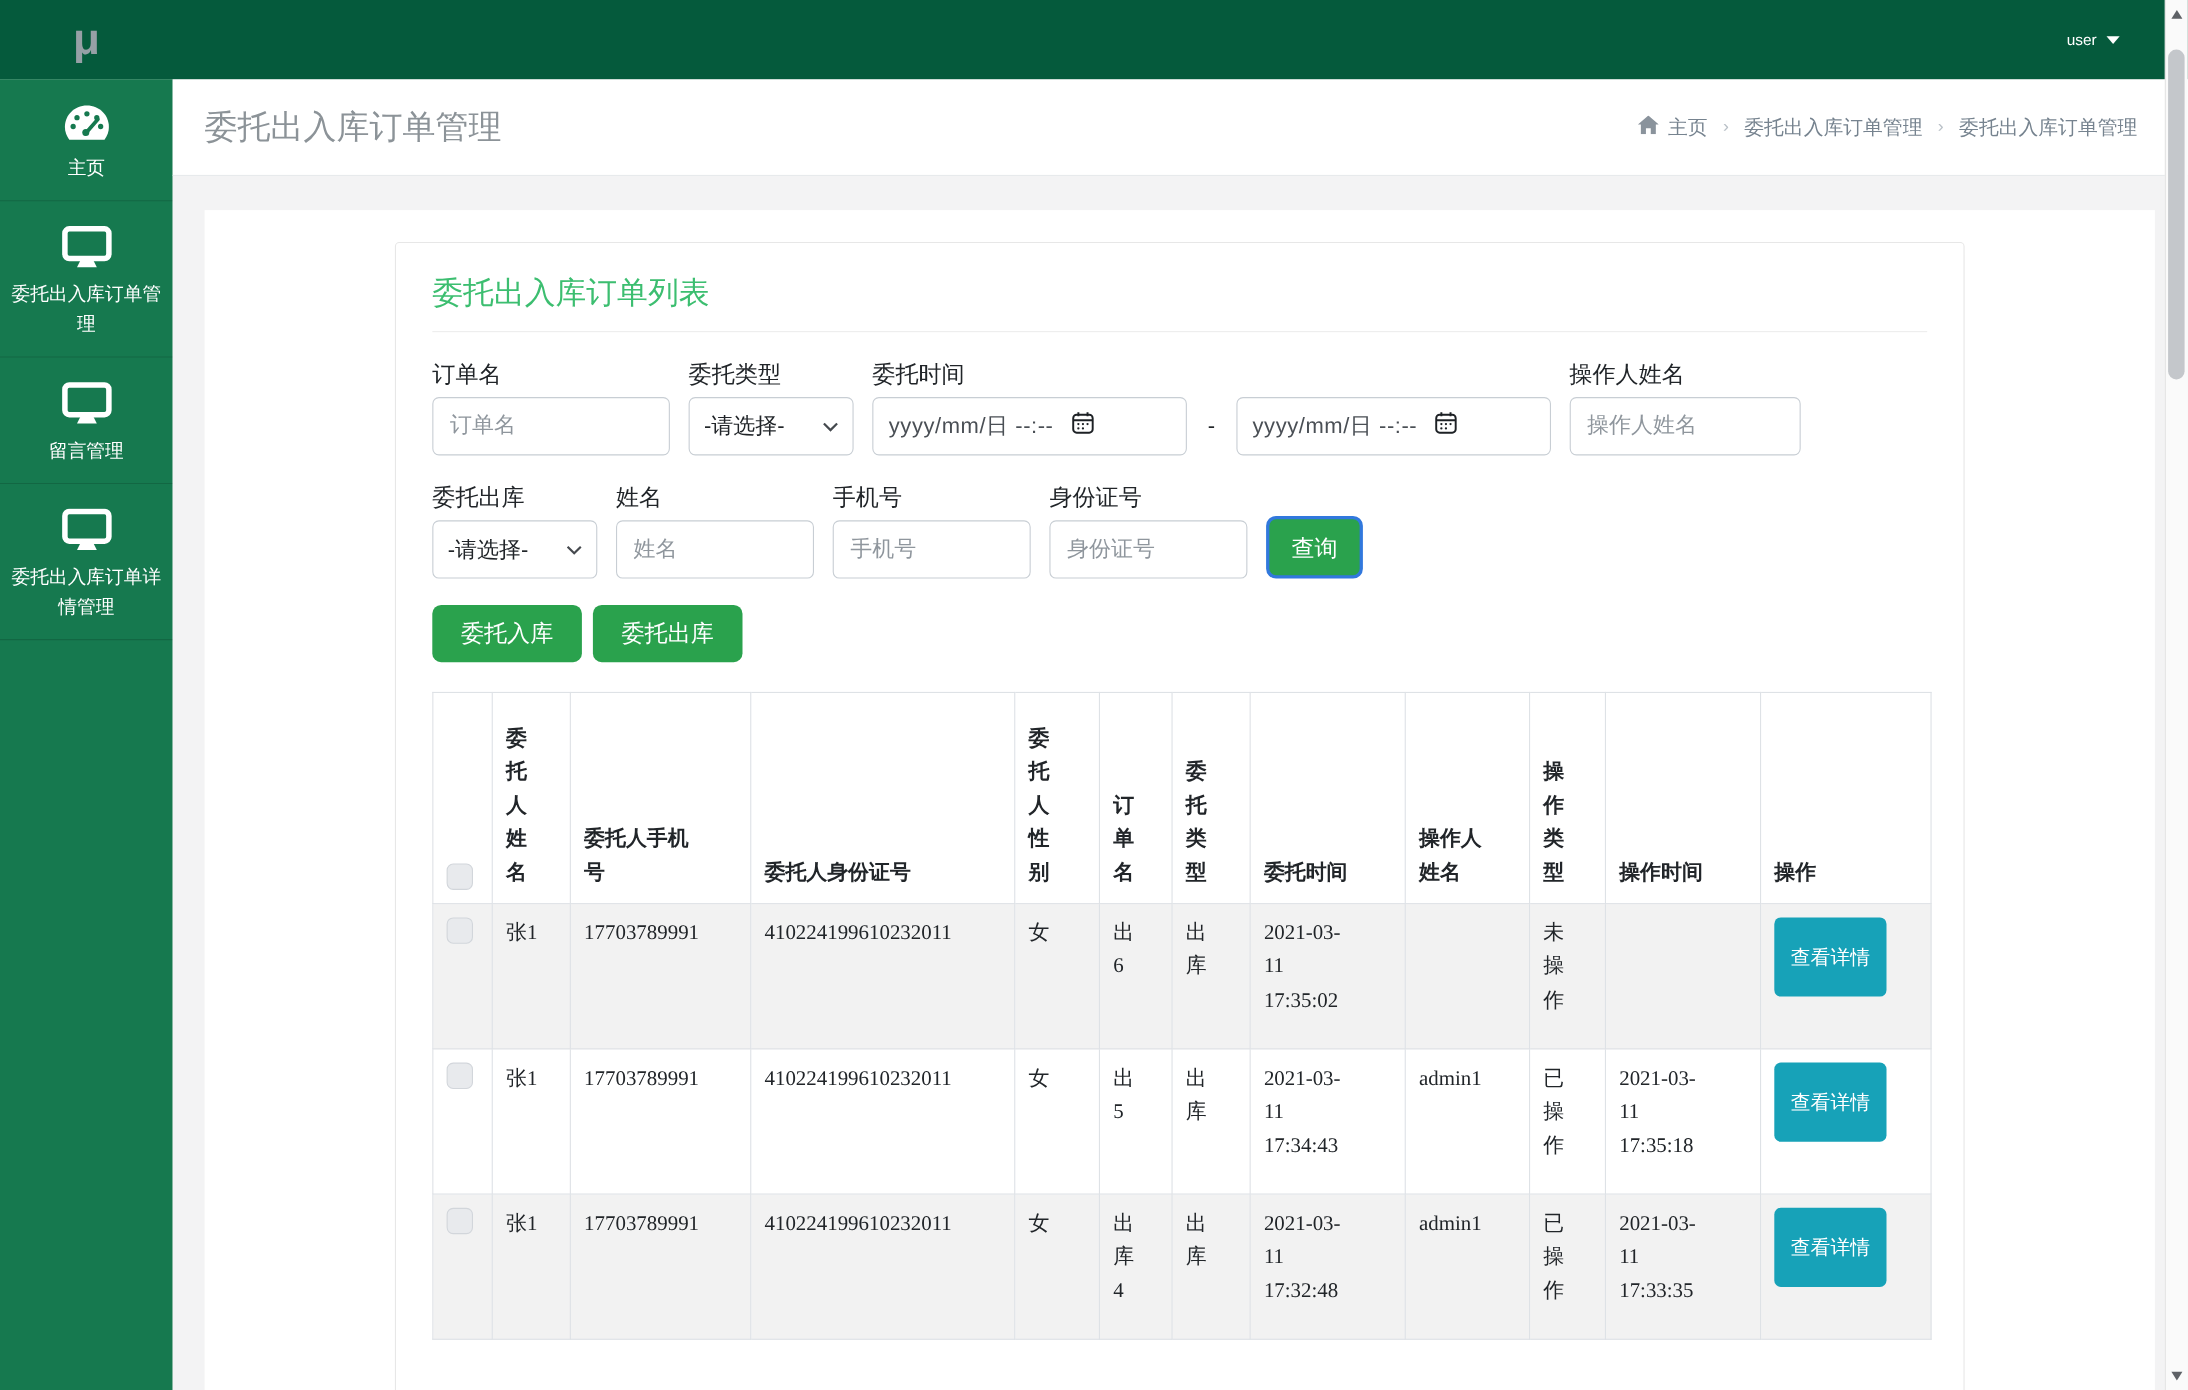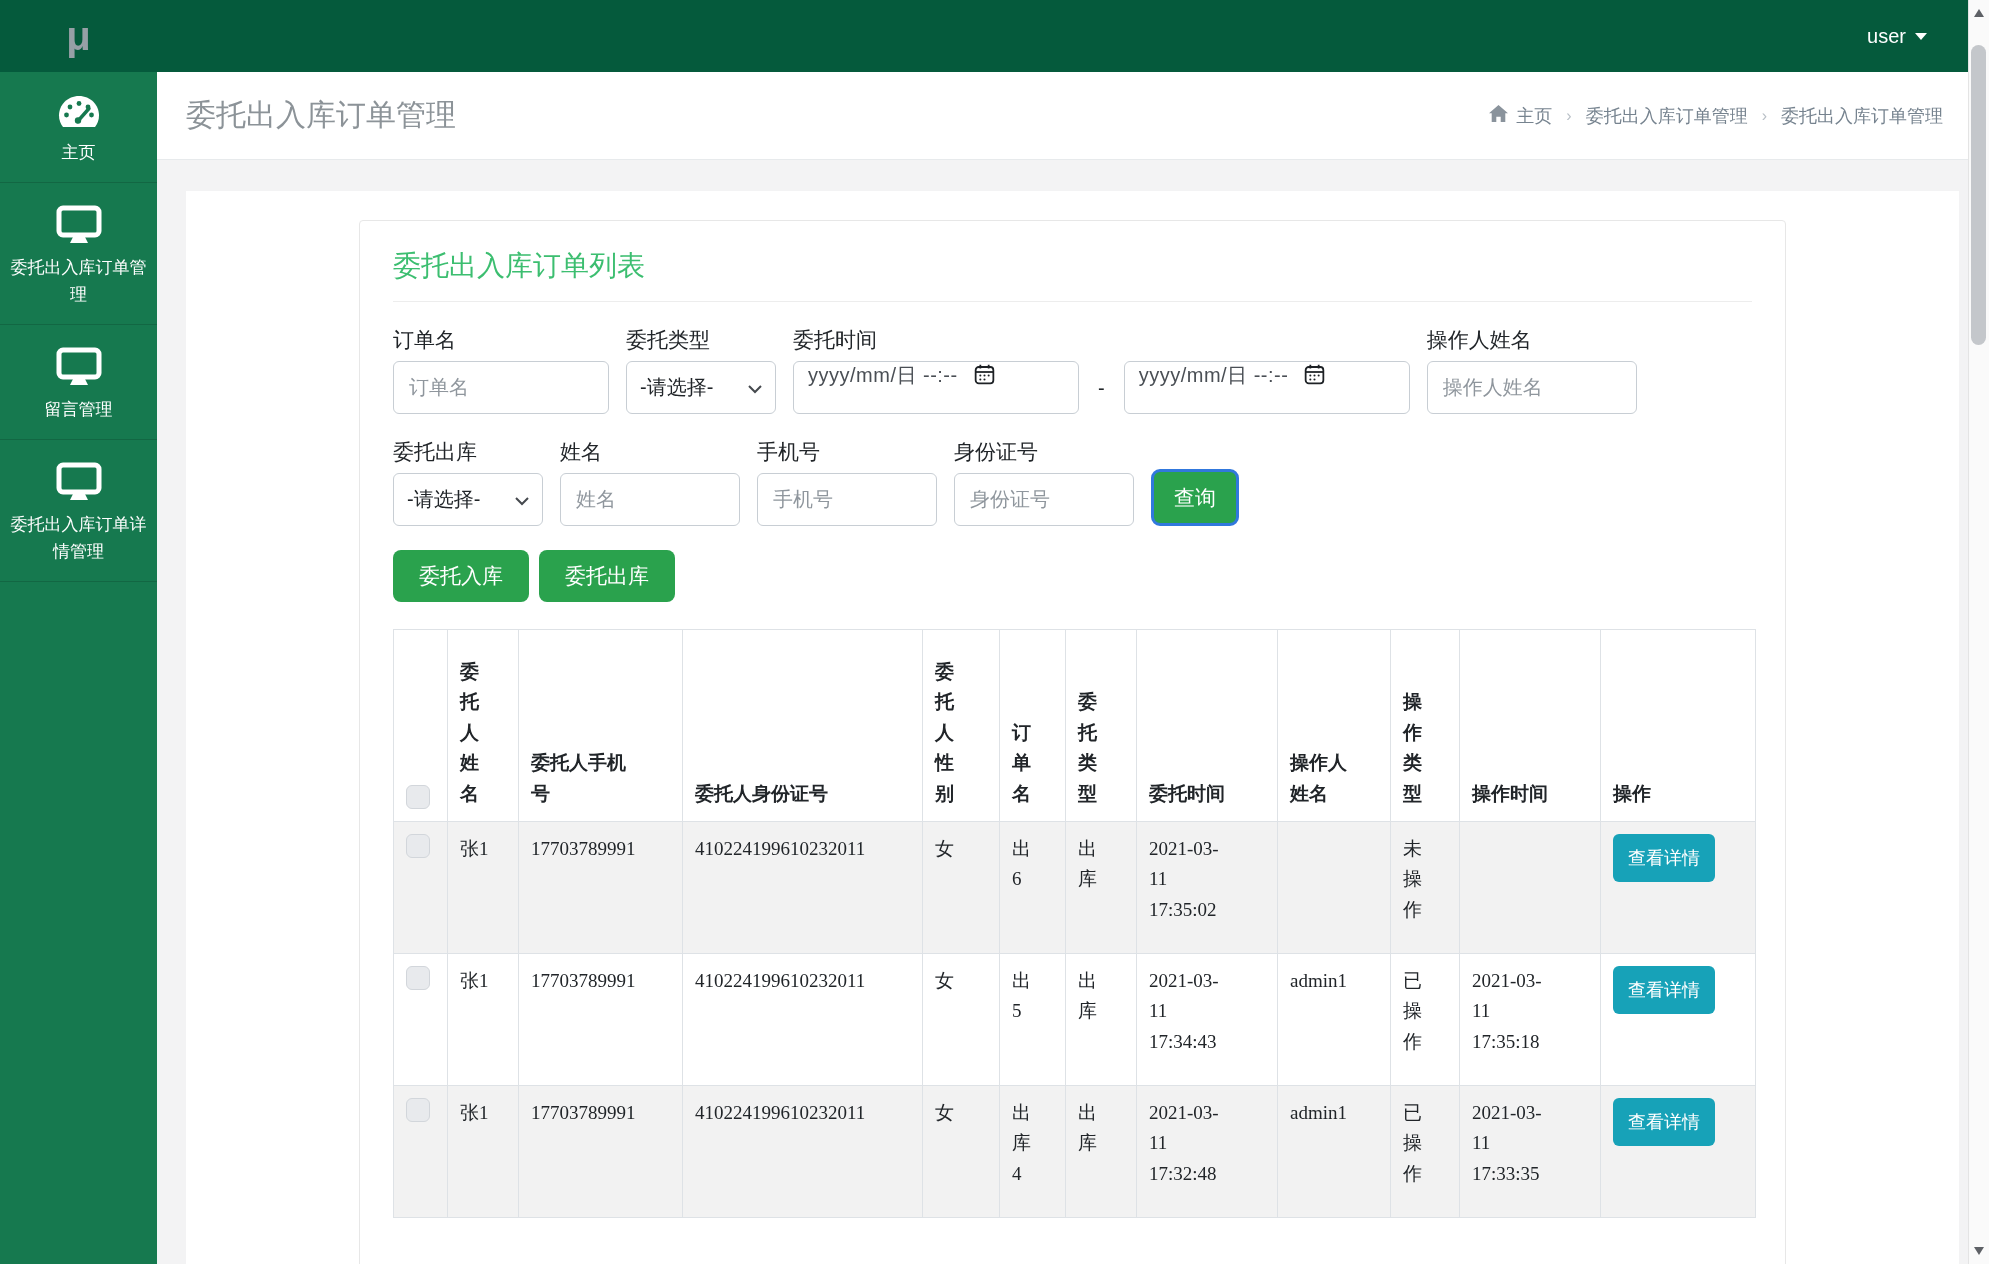--- a/index.html
+++ b/index.html
@@ -5,21 +5,21 @@
   * { margin:0; padding:0; box-sizing:border-box; }
   html,body { width:1989px; height:1264px; overflow:hidden; }
   body { font-family:"Liberation Sans","DejaVu Sans",sans-serif; background:#F3F3F4; color:#212529; }
   #app { position:relative; width:1989px; height:1264px; overflow:hidden; }
 
   
   .topbar { position:absolute; top:0; left:0; width:100%; height:72px; background:#055A3C; display:flex; align-items:center; z-index:5; }
   .logo-box { width:157px; height:72px; display:flex; align-items:center; justify-content:center; }
   .logo { font-size:40px; font-weight:bold; color:#96A0A6; }
   .topbar-spacer { flex:1; }
-  .user-menu { display:flex; align-items:center; gap:9px; color:#fff; font-size:20px; margin-right:62px; cursor:pointer; }
+  .user-menu { display:flex; align-items:center; gap:9px; color:#fff; font-size:14px; margin-right:62px; cursor:pointer; }
   .caret-down { width:0; height:0; border-left:6px solid transparent; border-right:6px solid transparent; border-top:7px solid #fff; }
 
   
   .shell { position:absolute; top:72px; left:0; right:0; bottom:0; display:flex; }
 
   
   .sidebar { width:157px; background:#16794F; height:100%; flex:none; }
   .nav-item { display:flex; flex-direction:column; align-items:center; padding:22px 7px 16px; border-bottom:1px solid rgba(0,0,0,0.15); cursor:pointer; }
   .nav-item .icon { margin-bottom:10px; line-height:0; }
   .nav-label { color:#fff; font-size:17px; line-height:1.55; text-align:center; }
@@ -41,39 +41,39 @@
   .card-divider { border:none; border-top:1px solid #EDEDED; margin:0 0 24px; }
 
   
   .filter-row { display:flex; align-items:flex-end; gap:17px; margin-bottom:24px; }
   .field { display:flex; flex-direction:column; }
   .field-label { font-size:21px; color:#212529; margin-bottom:7px; }
   .ctl { height:53px; border:1px solid #C8CED4; border-radius:6px; background:#fff; font-size:20px; }
   input.ctl { padding:0 15px; color:#212529; outline:none; }
   input.ctl::placeholder { color:#8F969D; }
   .fake-select { display:flex; align-items:center; justify-content:space-between; padding:0 13px; cursor:pointer; color:#212529; }
-  .fake-date { display:flex; align-items:flex-start; gap:14px; padding:0 14px; color:#4A4F55; cursor:text; letter-spacing:0.5px; }
+  .fake-date { display:flex; align-items:center; gap:14px; padding:0 14px; color:#4A4F55; cursor:text; letter-spacing:0.5px; }
   .fake-date .dt-text { white-space:nowrap; }
   .date-sep { font-size:20px; color:#212529; padding:0 2px 14px; align-self:flex-end; }
   .w-order { width:216px; } .w-sel1 { width:150px; } .w-date { width:286px; } .w-opname { width:210px; }
   .w-sel2 { width:150px; } .w-name { width:180px; } .w-phone { width:180px; } .w-id { width:180px; }
 
   .btn { border:none; cursor:pointer; color:#fff; font-family:inherit; }
   .btn-search { width:88px; height:57px; background:#2AA24D; border:3px solid #3178DD; border-radius:9px; font-size:21px; }
   .btn-green { height:52px; padding:0 26px; background:#2AA24D; border-radius:8px; font-size:21px; }
   .actions-row { display:flex; gap:10px; margin-bottom:27px; }
 
   
   table.grid { width:100%; border-collapse:collapse; table-layout:fixed; }
   .grid th, .grid td { border:1px solid #DEE2E6; padding:12px; font-size:19px; white-space:pre-line; word-break:break-all; }
   .grid th { vertical-align:bottom; font-weight:bold; line-height:1.6; height:192px; text-align:left; }
   .grid td { vertical-align:top; line-height:1.6; height:132px; text-align:left;font-family:Liberation Serif, serif; }
   .grid tbody tr:nth-child(odd) { background:#F2F2F2; }
   .fake-checkbox { width:24px; height:24px; border-radius:6px; background:#E8EAED; border:1px solid #D2D6DB; cursor:pointer; }
-  .btn-info { background:#17A2B8; border-radius:6px; padding:12px 15px; font-size:18px; white-space:nowrap;text-align:right; }
+  .btn-info { background:#17A2B8; border-radius:6px; padding:24px 15px; font-size:18px; white-space:nowrap;text-align:right; }
 
   
   .panel-footer { position:absolute; left:0; right:0; bottom:18px; text-align:center; font-size:19px; color:#9AA0A6; }
 
   
   .scrollbar { position:absolute; top:0; right:0; width:21px; height:100%; background:#FAFAFA; border-left:1px solid #E4E4E4; z-index:10; }
   .scroll-btn { position:absolute; left:0; width:100%; height:22px; display:flex; align-items:center; justify-content:center; cursor:pointer; }
   .scroll-btn.up { top:2px; } .scroll-btn.down { bottom:2px; }
   .tri-up { width:0; height:0; border-left:5px solid transparent; border-right:5px solid transparent; border-bottom:8px solid #5E6166; }
   .tri-down { width:0; height:0; border-left:5px solid transparent; border-right:5px solid transparent; border-top:8px solid #5E6166; }

